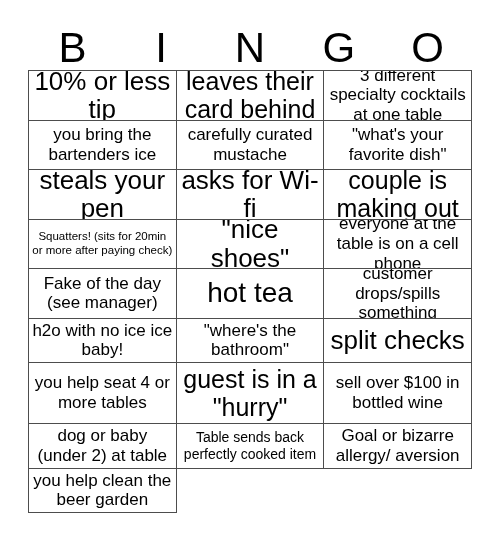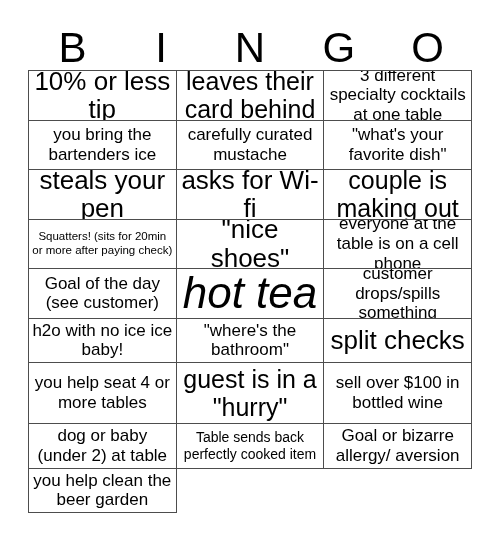--- a/index.html
+++ b/index.html
@@ -76,21 +76,21 @@
     display: block;
     width: 100%;
     text-align: center;
     line-height: 1.12;
     word-wrap: break-word;
     overflow-wrap: break-word;
     hyphens: none;
   }
 
   
-  .fs-xxl .cell-text { font-size: 44px; line-height: 1.10; font-style: italic; }
+  .fs-xxl .cell-text { font-size: 28px; line-height: 1.10; }
   .fs-xl  .cell-text { font-size: 26px; line-height: 1.10; }
   .fs-lg  .cell-text { font-size: 25px; line-height: 1.12; }
   .fs-md  .cell-text { font-size: 17px; line-height: 1.16; }
   .fs-sm  .cell-text { font-size: 14px; line-height: 1.18; }
   .fs-xs  .cell-text { font-size: 11.5px; line-height: 1.20; }
 </style>
 </head>
 <body>
 
 <div id="card-root">
@@ -134,21 +134,21 @@
       <div class="bingo-cell fs-xs">
         <span class="cell-text">Squatters! (sits for 20min or more after paying check)</span>
       </div>
       <div class="bingo-cell fs-xl">
         <span class="cell-text">"nice shoes"</span>
       </div>
       <div class="bingo-cell fs-md">
         <span class="cell-text">everyone at the table is on a cell phone</span>
       </div>
       <div class="bingo-cell fs-md">
-        <span class="cell-text">Goal of the day (see customer)</span>
+        <span class="cell-text">Fake of the day (see manager)</span>
       </div>
       <div class="bingo-cell fs-xxl">
         <span class="cell-text">hot tea</span>
       </div>
       <div class="bingo-cell fs-md">
         <span class="cell-text">customer drops/spills something</span>
       </div>
       <div class="bingo-cell fs-md">
         <span class="cell-text">h2o with no ice ice baby!</span>
       </div>

